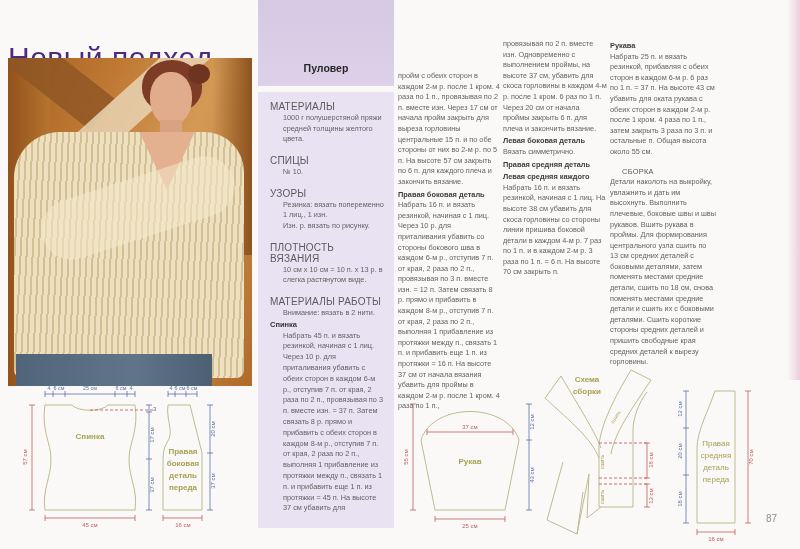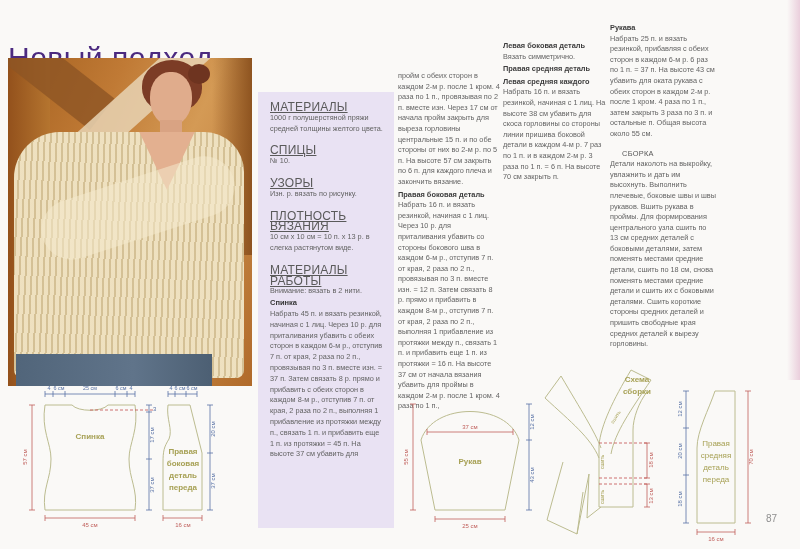--- a/index.html
+++ b/index.html
@@ -39,36 +39,36 @@
   .photo .jeans{position:absolute;left:8px;top:296px;width:196px;height:32px;
                background:linear-gradient(90deg,#51657a,#60748a 60%,#4c5f73);}
   
   .sidebar-top{position:absolute;left:258px;top:0;width:136px;height:86px;
                background:linear-gradient(180deg,#d6c9e3,#ddd1e9);}
   .pattern-name{position:absolute;left:0;bottom:12px;width:100%;text-align:center;
                font-size:10.5px;font-weight:bold;color:#262626;}
   .sidebar-main{position:absolute;left:258px;top:92px;width:136px;height:436px;
                background:#e9e2f3;padding:10px 10px 0 12px;box-sizing:border-box;
                line-height:10.8px;}
-  .sidebar-main .blk-c{font-size:12px;color:#5a5a5a;margin-top:11px;letter-spacing:.2px;text-decoration:underline;}
+  .sidebar-main .blk-c{font-size:10px;color:#5a5a5a;margin-top:11px;letter-spacing:.2px;}
   .sidebar-main .blk-c:first-child{margin-top:0;}
   .sidebar-main .blk-h{font-size:7.5px;font-weight:bold;color:#363636;margin-top:1px;}
-  .sidebar-main .blk-t{font-size:7.3px;color:#636363;}
+  .sidebar-main .blk-t{font-size:7.3px;color:#636363;margin-left:13px;}
   
   .infobox{position:absolute;left:386px;top:2px;width:136px;height:61px;background:#e2daee;
            text-align:center;box-sizing:border-box;padding-top:28px;font-size:8px;color:#4f4f4f;
            line-height:13px;}
   
   .col{position:absolute;line-height:10.6px;}
   .col .blk-t{font-size:7.3px;color:#646464;}
   .col .blk-h{font-size:7.4px;font-weight:bold;color:#3c3c3c;margin-top:2px;}
   .col .blk-c{font-size:7.4px;color:#575757;margin-top:9px;letter-spacing:.3px;margin-left:12px;}
   .col2{left:398px;top:71px;width:102px;}
   .col3{left:503px;top:39px;width:104px;}
-  .col4{left:610px;top:21px;width:106px;}
+  .col4{left:610px;top:39px;width:106px;}
   
   svg{position:absolute;overflow:visible;}
   .piece{fill:none;stroke:#bcbc90;stroke-width:1;}
   .measure{stroke-width:.8;fill:none;}
   .m-blue{stroke:#5872a6;}
   .m-red{stroke:#c0605c;}
   .t-blue{fill:#5872a6;font-size:6px;font-family:"Liberation Sans",sans-serif;}
   .t-red{fill:#c0605c;font-size:6px;font-family:"Liberation Sans",sans-serif;}
   .t-tiny{font-size:5.4px;}
   .t-olive{fill:#a7a155;font-size:5px;font-family:"Liberation Sans",sans-serif;}
@@ -95,42 +95,47 @@
     <div class="bun"></div>
     <div class="face"></div>
     <div class="neck"></div>
     <div class="chest"></div>
     <div class="sweater"></div>
     <div class="vneck"></div>
     <div class="wrap"></div>
     <div class="jeans"></div>
   </div>
 
+  <div class="sidebar-top">
+    <div class="pattern-name">Пуловер</div>
+  </div>
   <div class="sidebar-main">
       <div class="blk-c">МАТЕРИАЛЫ</div>
       <div class="blk-t">1000 г полушерстяной пряжи средней толщины желтого цвета.</div>
       <div class="blk-c">СПИЦЫ</div>
       <div class="blk-t">№ 10.</div>
       <div class="blk-c">УЗОРЫ</div>
+      <div class="blk-t">Резинка: вязать попеременно 1 лиц., 1 изн.</div>
       <div class="blk-t">Изн. р. вязать по рисунку.</div>
       <div class="blk-c">ПЛОТНОСТЬ ВЯЗАНИЯ</div>
       <div class="blk-t">10 см х 10 см = 10 п. х 13 р. в слегка растянутом виде.</div>
       <div class="blk-c">МАТЕРИАЛЫ РАБОТЫ</div>
       <div class="blk-t">Внимание: вязать в 2 нити.</div>
       <div class="blk-h">Спинка</div>
       <div class="blk-t">Набрать 45 п. и вязать резинкой, начиная с 1 лиц. Через 10 р. для приталивания убавить с обеих сторон в каждом 6-м р., отступив 7 п. от края, 2 раза по 2 п., провязывая по 3 п. вместе изн. = 37 п. Затем связать 8 р. прямо и прибавить с обеих сторон в каждом 8-м р., отступив 7 п. от края, 2 раза по 2 п., выполняя 1 прибавление из протяжки между п., связать 1 п. и прибавить еще 1 п. из протяжки = 45 п. На высоте 37 см убавить для</div>
     </div>
 
 
   <div class="col col2">
       <div class="blk-t">пройм с обеих сторон в каждом 2-м р. после 1 кром. 4 раза по 1 п., провязывая по 2 п. вместе изн. Через 17 см от начала пройм закрыть для выреза горловины центральные 15 п. и по обе стороны от них во 2-м р. по 5 п. На высоте 57 см закрыть по 6 п. для каждого плеча и закончить вязание.</div>
       <div class="blk-h">Правая боковая деталь</div>
       <div class="blk-t">Набрать 16 п. и вязать резинкой, начиная с 1 лиц. Через 10 р. для приталивания убавить со стороны бокового шва в каждом 6-м р., отступив 7 п. от края, 2 раза по 2 п., провязывая по 3 п. вместе изн. = 12 п. Затем связать 8 р. прямо и прибавить в каждом 8-м р., отступив 7 п. от края, 2 раза по 2 п., выполняя 1 прибавление из протяжки между п., связать 1 п. и прибавить еще 1 п. из протяжки = 16 п. На высоте 37 см от начала вязания убавить для проймы в каждом 2-м р. после 1 кром. 4 раза по 1 п.,</div>
     </div>
   <div class="col col3">
+      <div class="blk-t">провязывая по 2 п. вместе изн. Одновременно с выполнением проймы, на высоте 37 см, убавить для скоса горловины в каждом 4-м р. после 1 кром. 6 раз по 1 п. Через 20 см от начала проймы закрыть 6 п. для плеча и закончить вязание.</div>
       <div class="blk-h">Левая боковая деталь</div>
       <div class="blk-t">Вязать симметрично.</div>
       <div class="blk-h">Правая средняя деталь</div>
       <div class="blk-h">Левая средняя каждого</div>
       <div class="blk-t">Набрать 16 п. и вязать резинкой, начиная с 1 лиц. На высоте 38 см убавить для скоса горловины со стороны линии пришива боковой детали в каждом 4-м р. 7 раз по 1 п. и в каждом 2-м р. 3 раза по 1 п. = 6 п. На высоте 70 см закрыть п.</div>
     </div>
   <div class="col col4">
       <div class="blk-h">Рукава</div>
       <div class="blk-t">Набрать 25 п. и вязать резинкой, прибавляя с обеих сторон в каждом 6-м р. 6 раз по 1 п. = 37 п. На высоте 43 см убавить для оката рукава с обеих сторон в каждом 2-м р. после 1 кром. 4 раза по 1 п., затем закрыть 3 раза по 3 п. и остальные п. Общая высота около 55 см.</div>
       <div class="blk-c">СБОРКА</div>
@@ -217,21 +222,21 @@
     <g class="measure m-red">
       <path d="M104,73 L104,108 M101,73 L107,73 M101,108 L107,108"></path>
       <path d="M104,114 L104,137 M101,114 L107,114 M101,137 L107,137"></path>
     </g>
     <text class="t-red" transform="rotate(-90 110 90)" x="110" y="90" text-anchor="middle">18 см</text>
     <text class="t-red" transform="rotate(-90 110 126)" x="110" y="126" text-anchor="middle">13 см</text>
     <text class="t-olive" transform="rotate(-58 74 48)" x="74" y="48" text-anchor="middle">сшить</text>
     <text class="t-olive" transform="rotate(-90 61 92)" x="61" y="92" text-anchor="middle">сшить</text>
     <text class="t-olive" transform="rotate(-90 61 127)" x="61" y="127" text-anchor="middle">сшить</text>
   </svg>
-  <div class="diagram-label" style="left:598px;top:374px;width:78px">Схема
+  <div class="diagram-label" style="left:548px;top:374px;width:78px">Схема
 сборки</div>
 
   <svg style="left:672px;top:383px" width="115" height="162" viewBox="0 0 115 162">
     <path class="piece" d="M43,8 L63,8 L63,140 L25,140 L25,65 C25,48 37,26 43,8 Z"></path>
     <g class="measure m-blue">
       <path d="M14,8 L14,140 M11,8 L17,8 M11,45 L17,45 M11,92 L17,92 M11,140 L17,140"></path>
     </g>
     <g class="measure m-red">
       <path d="M76,8 L76,140 M73,8 L79,8 M73,140 L79,140"></path>
       <path d="M25,149 L63,149 M25,146 L25,152 M63,146 L63,152"></path>

